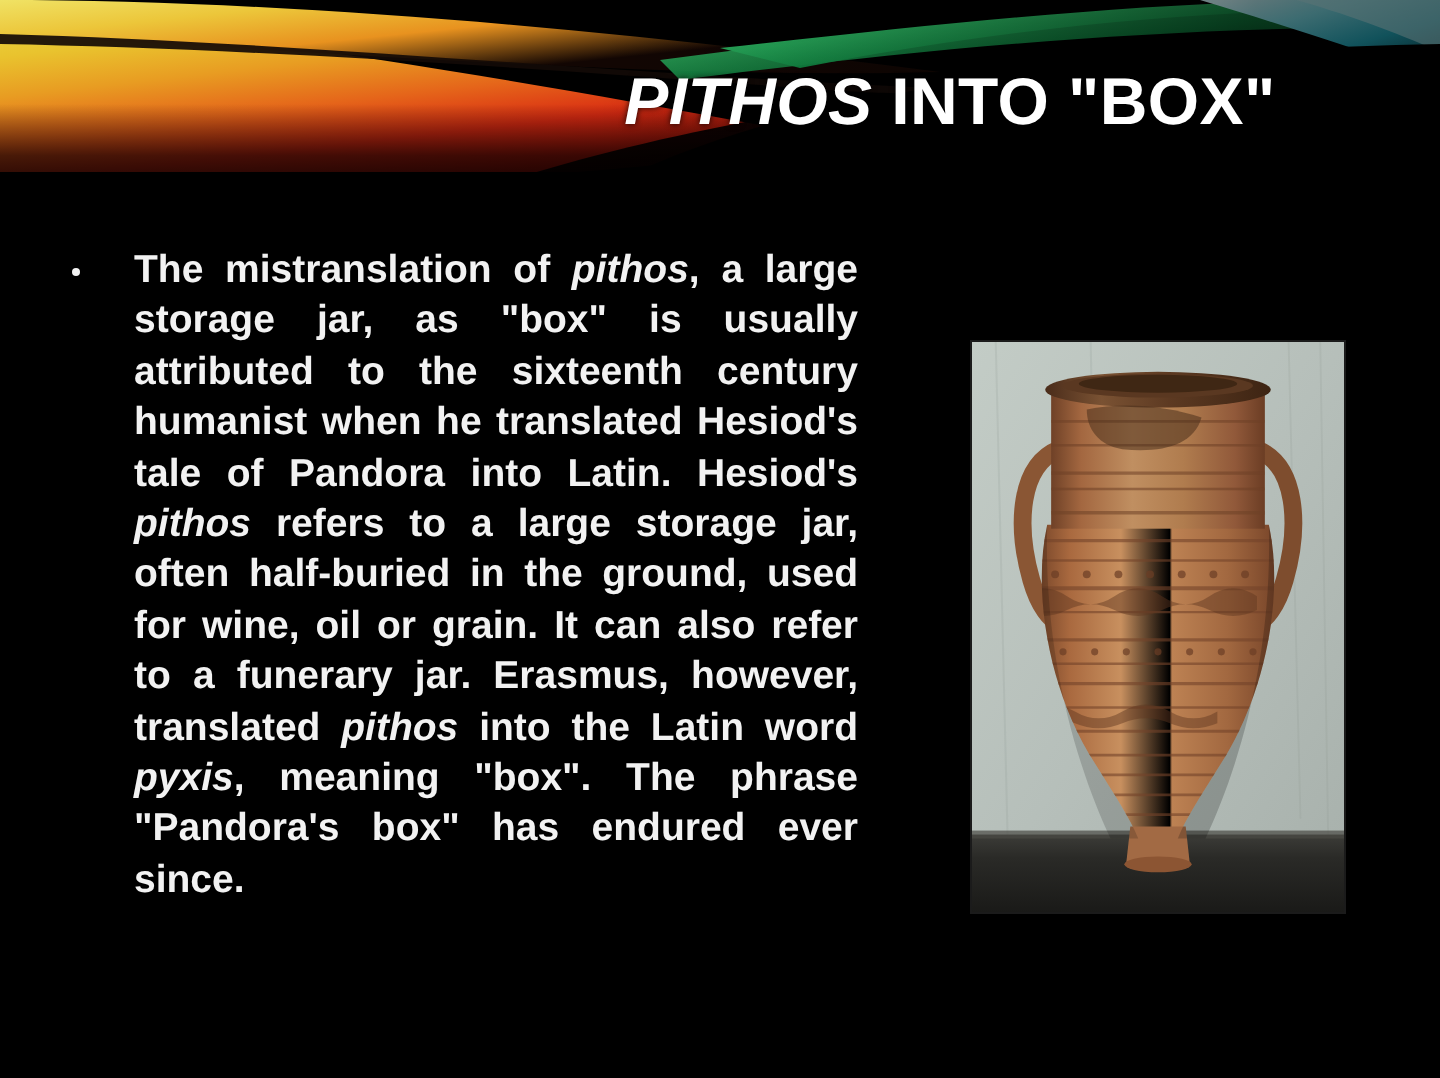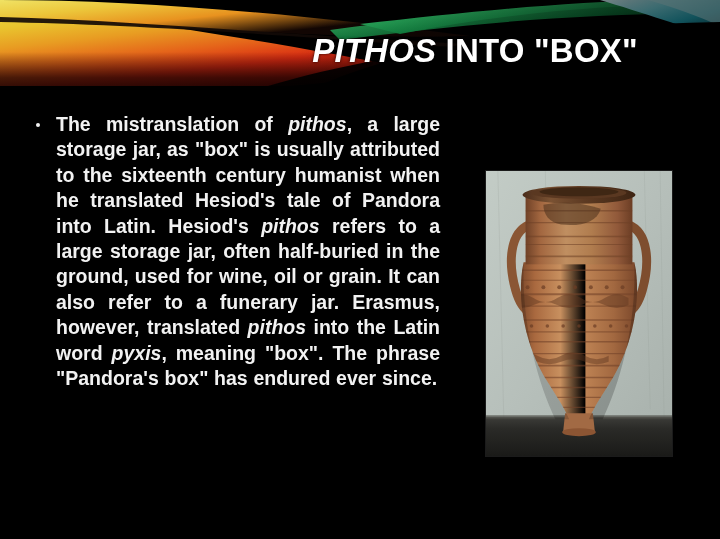--- a/index.html
+++ b/index.html
@@ -68,21 +68,21 @@
     background: #cfcfcf;
     border-radius: 50%;
   }
   #body-paragraph {
     color: #f2f2f2;
     font-size: 19.5px;
     font-weight: bold;
     line-height: 25.4px;
     text-align: justify;
     text-align-last: left;
-    margin: 5px;
+    margin: 16px;
     word-spacing: 0.3px;
   }
   #body-paragraph em { font-style: italic; }
 
   
   #vase-photo {
     position: absolute;
     left: 485px;
     top: 170px;
     width: 188px;

